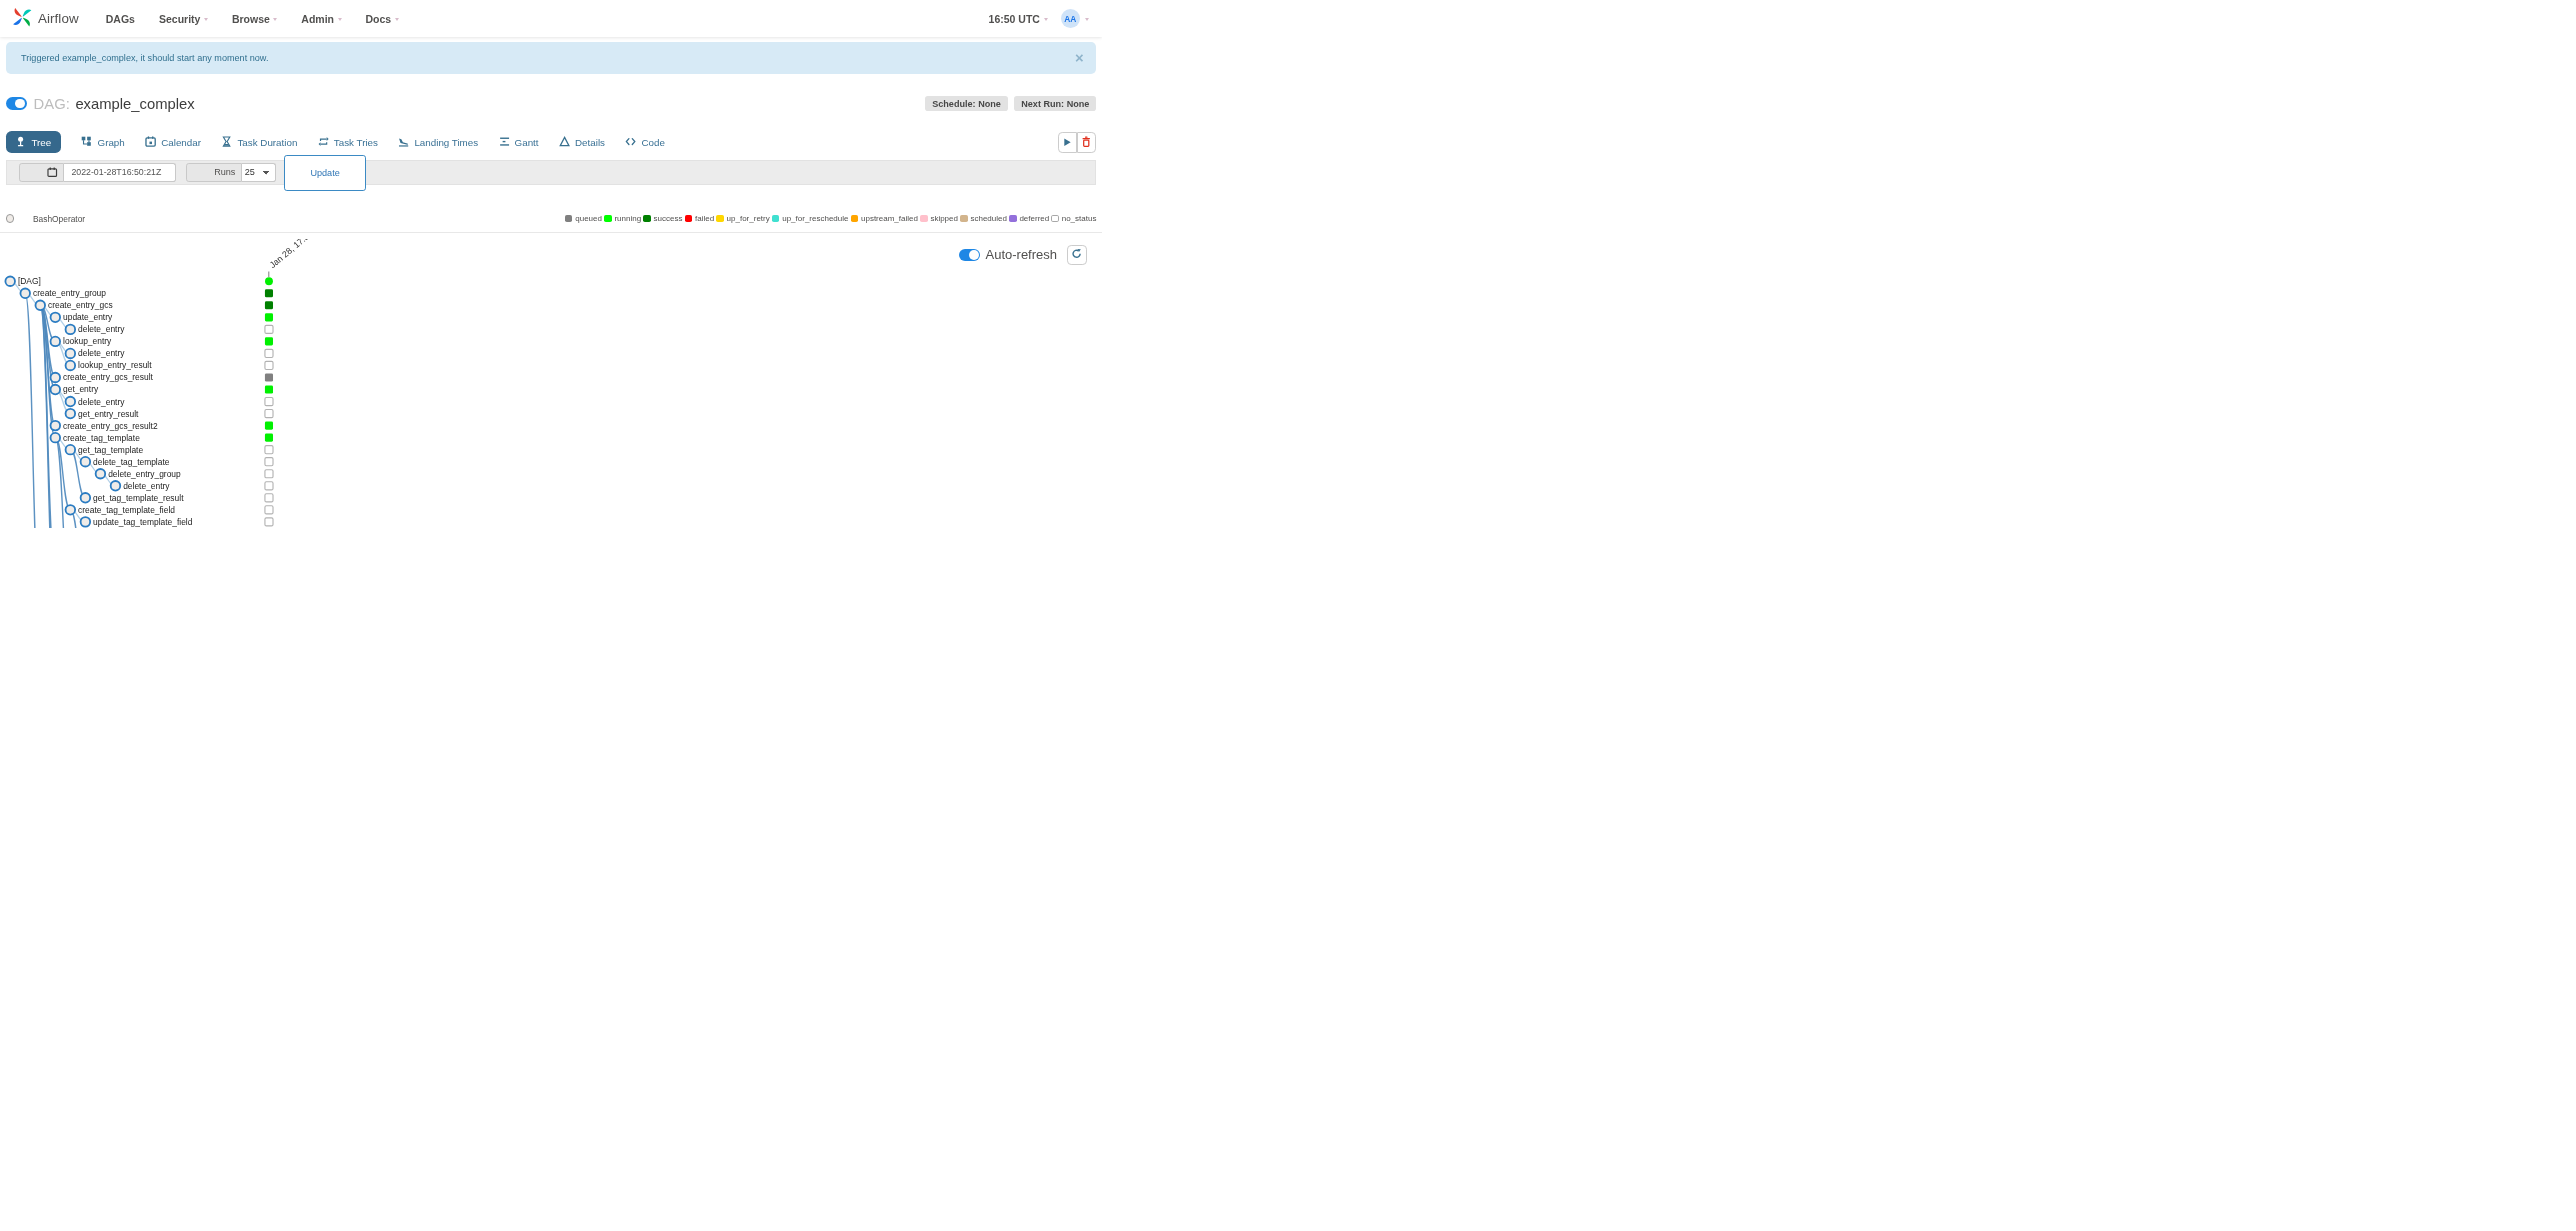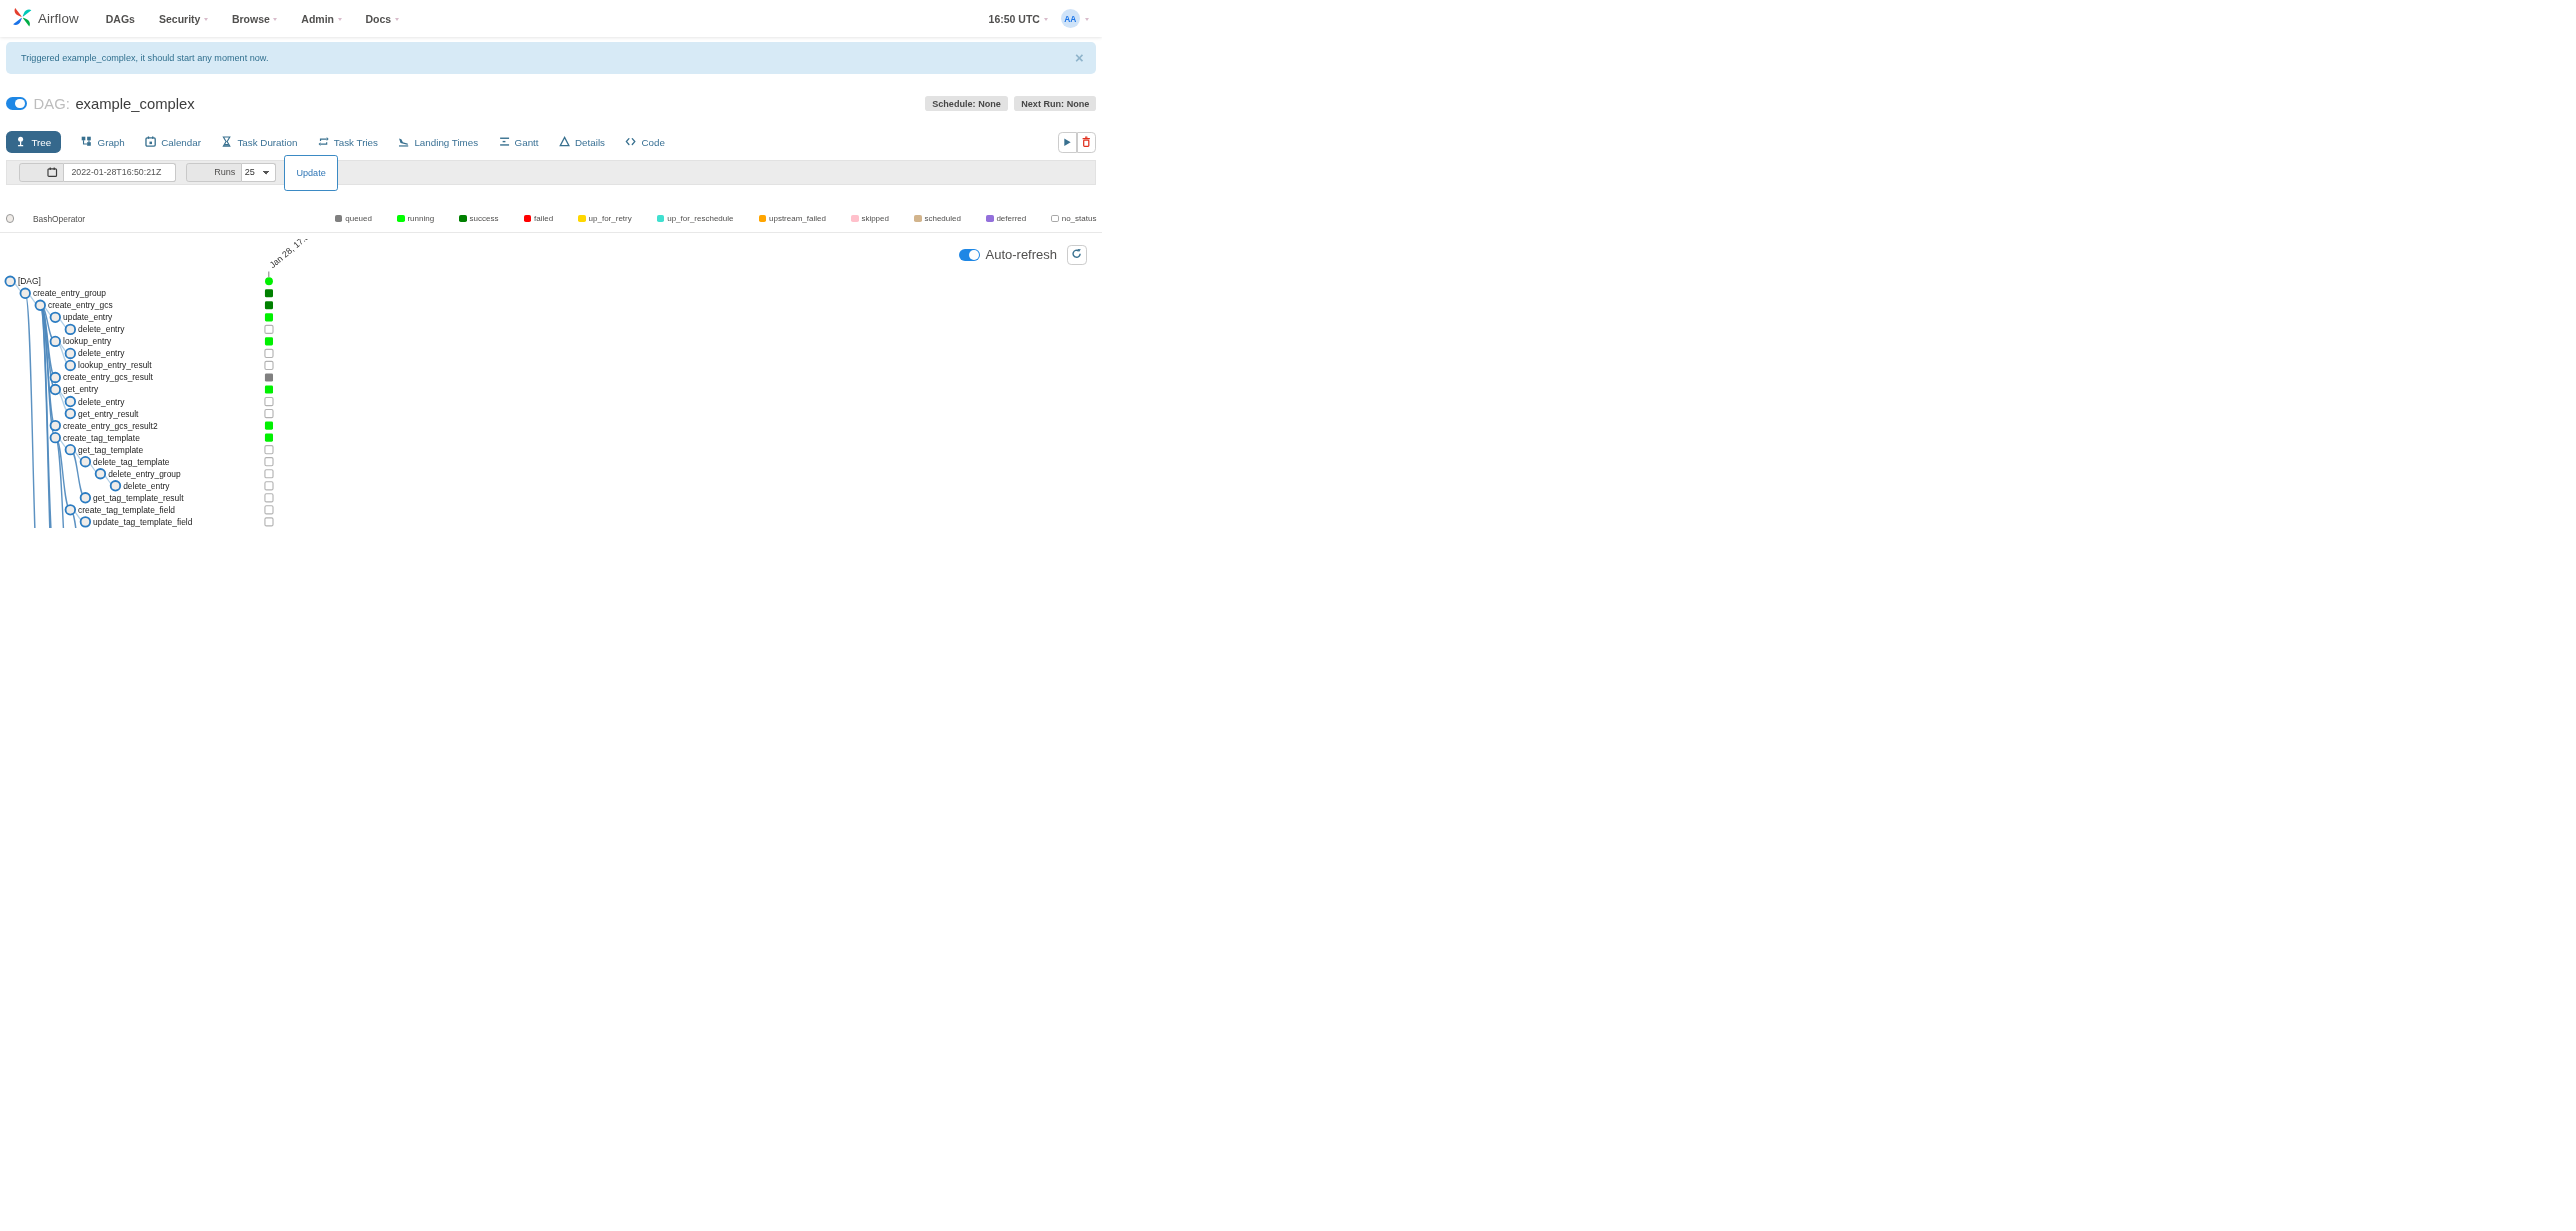--- a/index.html
+++ b/index.html
@@ -52,28 +52,28 @@
   .iaddon.first { border-radius:2.8px 0 0 2.8px;padding-left:27px; }
   .date-input { width:112px; border:0.7px solid #c9c9c9; border-left:none; border-radius:0 2.8px 2.8px 0; font-size:8.8px;
                 color:#555; padding:0 7px; font-family:"Liberation Sans",sans-serif; outline:none; background:#fff; }
   .runs-group { margin-left:9.8px; }
   .runs-select { width:34px; border:0.7px solid #c9c9c9; border-left:none; border-radius:0 2.8px 2.8px 0; background:#fff;
                  font-size:9.1px; color:#333; font-family:"Liberation Sans",sans-serif; padding:0 2.8px;
                  appearance:none; -webkit-appearance:none; outline:none;
                  background-image:linear-gradient(45deg, transparent 49%, #555 50%), linear-gradient(-45deg, transparent 49%, #555 50%);
                  background-position: right 8.4px center, right 5.6px center; background-size:3.5px 3.5px; background-repeat:no-repeat; cursor:pointer; }
   .update-btn { margin-left:8.4px; height:36px; background:#fff; border:1.1px solid #3b8ac4; color:#2e75b5; font-size:9.1px;
-                border-radius:2.8px; padding:0 11px; font-family:"Liberation Sans",sans-serif; cursor:pointer; }
+                border-radius:2.8px; padding:0 25px; font-family:"Liberation Sans",sans-serif; cursor:pointer; }
 
   
   .legendrow { position:absolute; top:210px; left:5.6px; right:5.6px; height:17px; display:flex; align-items:center; }
   .op-item { display:flex; align-items:center; gap:19px; }
   .op-dot { width:8.4px; height:8.4px; border-radius:50%; background:#f0ece8; border:1.1px solid #9a9a9a; }
   .op-label { font-size:8.4px; color:#51504f; }
-  .status-legend { margin-left:auto; display:flex; gap:25px; }
+  .status-legend { margin-left:auto; display:flex; gap:2px; }
   .st-item { display:flex; align-items:center; gap:2.8px; }
   .st-sq { width:7.7px; height:7.7px; border-radius:1.8px; }
   .st-label { font-size:8px; color:#51504f; }
 
   .divider { position:absolute; top:232px; left:0; right:0; height:0.7px; background:#e8e8e8; }
 
   
   .autorefresh { position:absolute; top:245px; right:15.5px; height:19.7px; display:flex; align-items:center; gap:5.6px; z-index:3; }
   .ar-label { font-size:13px; color:#51504f; }
   .refresh-btn { width:19.7px; height:19.7px; background:#fff; border:0.7px solid #ccc; border-radius:4.2px; margin-left:4.2px;

